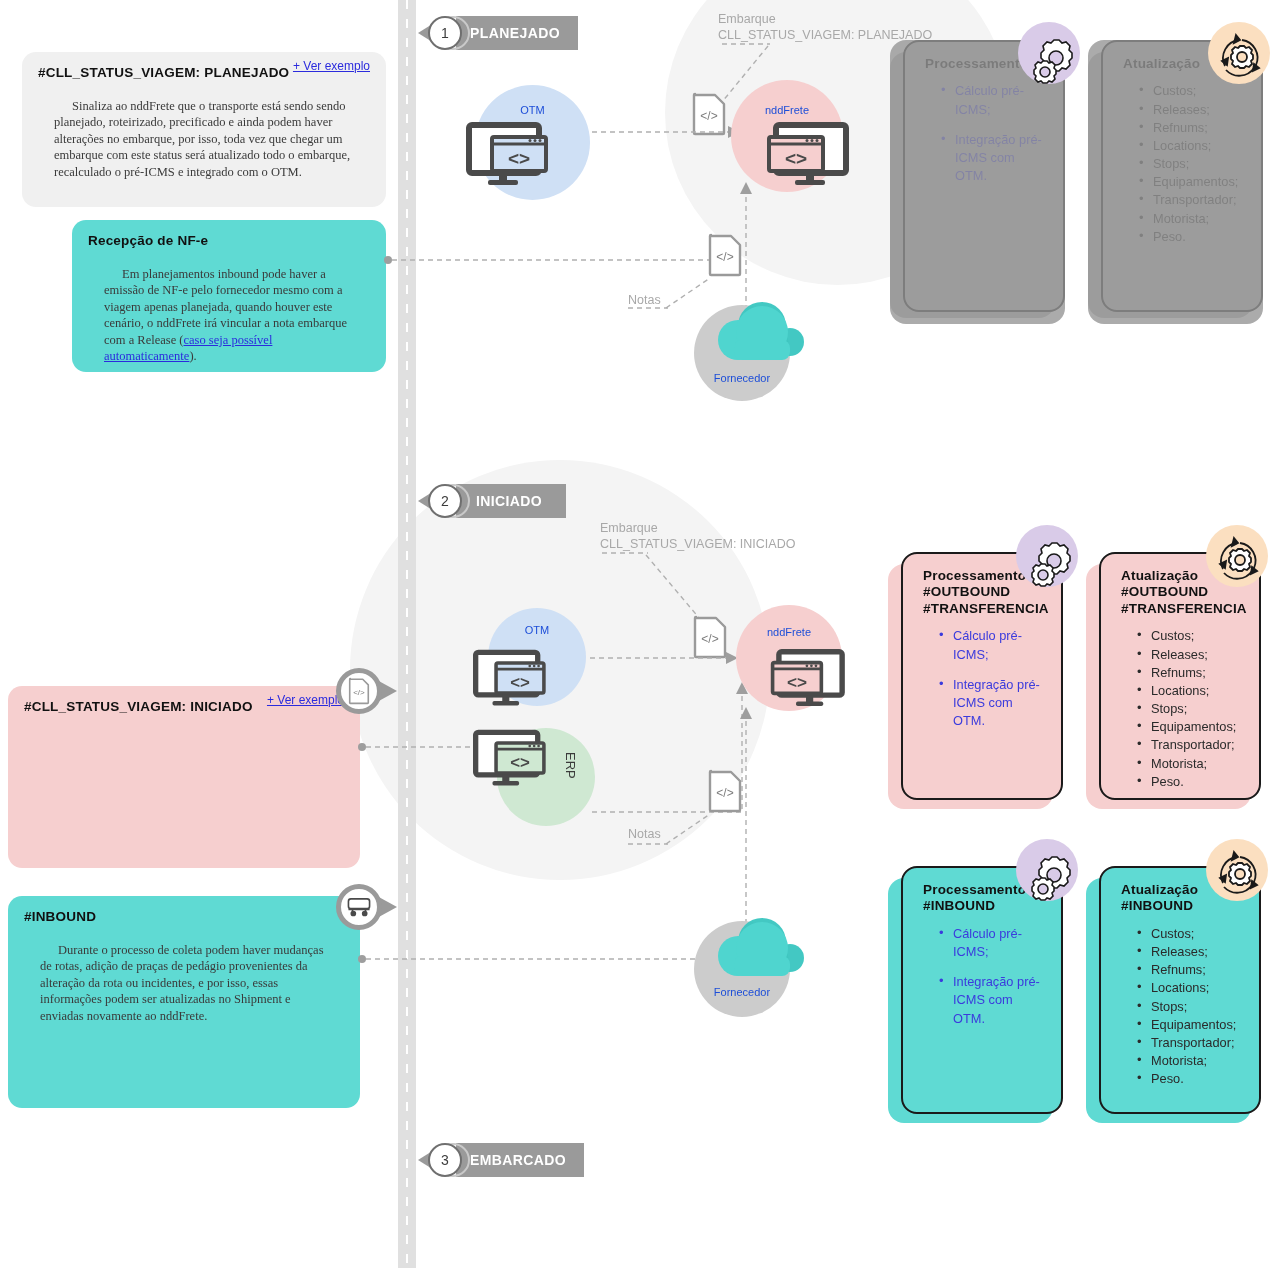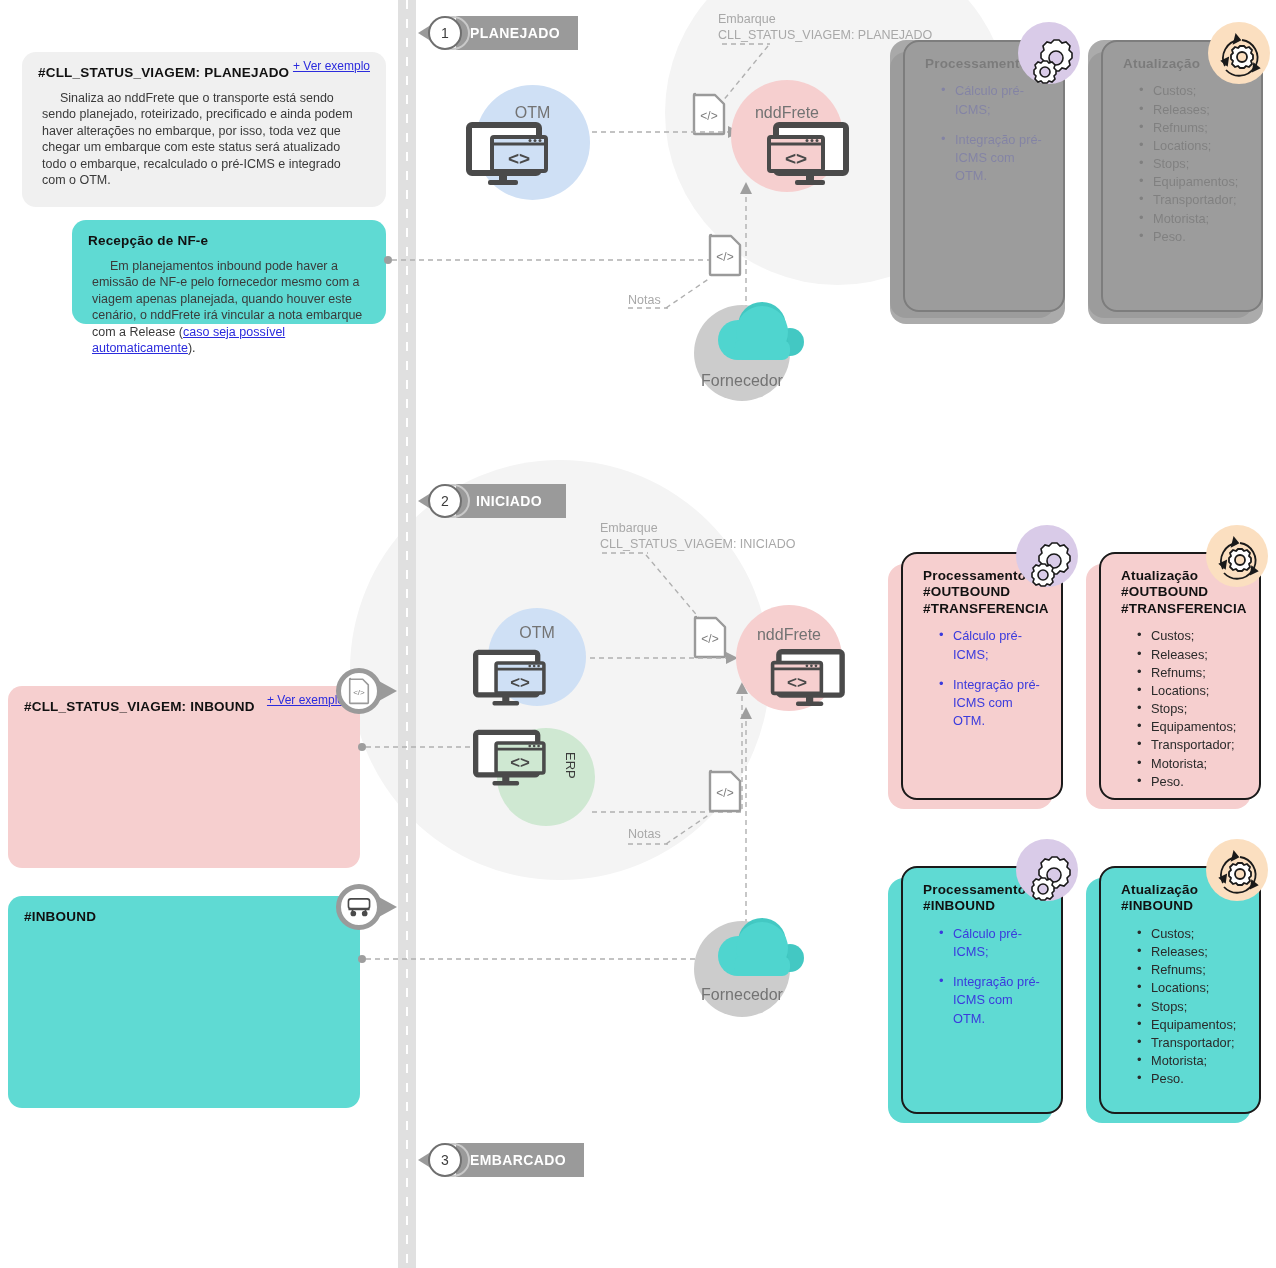--- a/index.html
+++ b/index.html
@@ -84,21 +84,21 @@
     line-height: 1.32;
     color: #3a3a3a;
   }
   .infobox .title {
     font-weight: 700;
     font-size: 13.5px;
     color: #111;
     margin: 0 0 8px 0;
     letter-spacing: .2px;
   }
-  .infobox p { margin: 4px; text-indent: 18px; }
+  .infobox p { margin: 16px; text-indent: 18px; font-family: Liberation Serif, serif; }
   .infobox p + p { margin-top: 2px; }
   .verlink {
     position: absolute;
     right: 16px; top: 7px;
     font-size: 12px;
     color: #2b2bdd;
     text-decoration: underline;
     cursor: pointer;
   }
   .bx-grey { background: #f0f0f0; }
@@ -124,22 +124,22 @@
     background: #9a9a9a;
     clip-path: polygon(0 0, 100% 50%, 0 100%);
   }
 
   
   .node { position: absolute; border-radius: 50%; }
   .node-label {
     position: absolute;
     width: 100%;
     text-align: center;
-    font-size: 16px;
-    color: #737373;
+    font-size: 11px;
+    color: #1d4ed8;
   }
 
   
   .card {
     position: absolute;
     border: 2px solid #1a1a1a;
     border-radius: 16px;
     padding: 14px 14px 10px 20px;
   }
   .card-shadow {
@@ -217,21 +217,21 @@
     <div class="circ-ghost"></div>
     <div class="pill">PLANEJADO</div>
   </div>
 
   <div class="infobox bx-grey" style="left:22px; top:52px; width:364px; height:155px;">
     <span class="verlink">+ Ver exemplo</span>
     <div class="title">#CLL_STATUS_VIAGEM: PLANEJADO</div>
     <p>Sinaliza ao nddFrete que o transporte está sendo sendo planejado, roteirizado, precificado e ainda podem haver alterações no embarque, por isso, toda vez que chegar um embarque com este status será atualizado todo o embarque, recalculado o pré-ICMS e integrado com o OTM.</p>
   </div>
 
-  <div class="infobox bx-teal" style="left:72px; top:220px; width:314px; height:104px;">
+  <div class="infobox bx-teal" style="left:72px; top:220px; width:314px; height:152px;">
     <div class="title">Recepção de NF-e</div>
     <p><span>Em planejamentos inbound pode haver a emissão de NF-e pelo fornecedor mesmo com a viagem apenas planejada, quando houver este cenário, o nddFrete irá vincular a nota embarque com a Release (</span><a href="#" style="color:#2b2bdd;">caso seja possível automaticamente</a><span>).</span></p>
   </div>
 
   <svg class="abs" style="left:384px; top:246px;" width="340" height="30">
     <circle cx="4" cy="14" r="4" fill="#9e9e9e"></circle>
     <path class="dash" d="M8 14 H330"></path>
   </svg>
 
   <div class="glabel" style="left:718px; top:12px; width:300px;">Embarque
@@ -371,25 +371,26 @@
 
   <div class="step" style="left:418px; top:484px;">
     <div class="arrow"></div>
     <div class="circ">2</div>
     <div class="circ-ghost"></div>
     <div class="pill">INICIADO</div>
   </div>
 
   <div class="infobox bx-pink" style="left:8px; top:686px; width:352px; height:182px;">
     <span class="verlink">+ Ver exemplo</span>
-    <div class="title">#CLL_STATUS_VIAGEM: INBOUND</div>
+    <div class="title">#CLL_STATUS_VIAGEM: INICIADO</div>
   </div>
 
   <div class="infobox bx-teal" style="left:8px; top:896px; width:352px; height:212px;">
     <div class="title">#INBOUND</div>
+    <p>Durante o processo de coleta podem haver mudanças de rotas, adição de praças de pedágio provenientes da alteração da rota ou incidentes, e por isso, essas informações podem ser atualizadas no Shipment e enviadas novamente ao nddFrete.</p>
   </div>
 
   <div class="badge" style="left:336px; top:668px;">
     <div class="tip"></div>
     <div class="ring">
       <svg width="22" height="26" viewBox="0 0 34 42">
         <path d="M2 2 h21 l9 9 v29 a1 1 0 0 1 -1 1 h-28 a1 1 0 0 1 -1 -1 v-38 a1 1 0 0 1 1 -1 z" fill="#ffffff" stroke="#9a9a9a" stroke-width="2.6" stroke-linejoin="round"></path>
         <text x="17" y="28" font-size="13" fill="#7d7d7d" text-anchor="middle" font-family="Liberation Sans, sans-serif">&lt;/&gt;</text>
       </svg>
     </div>

